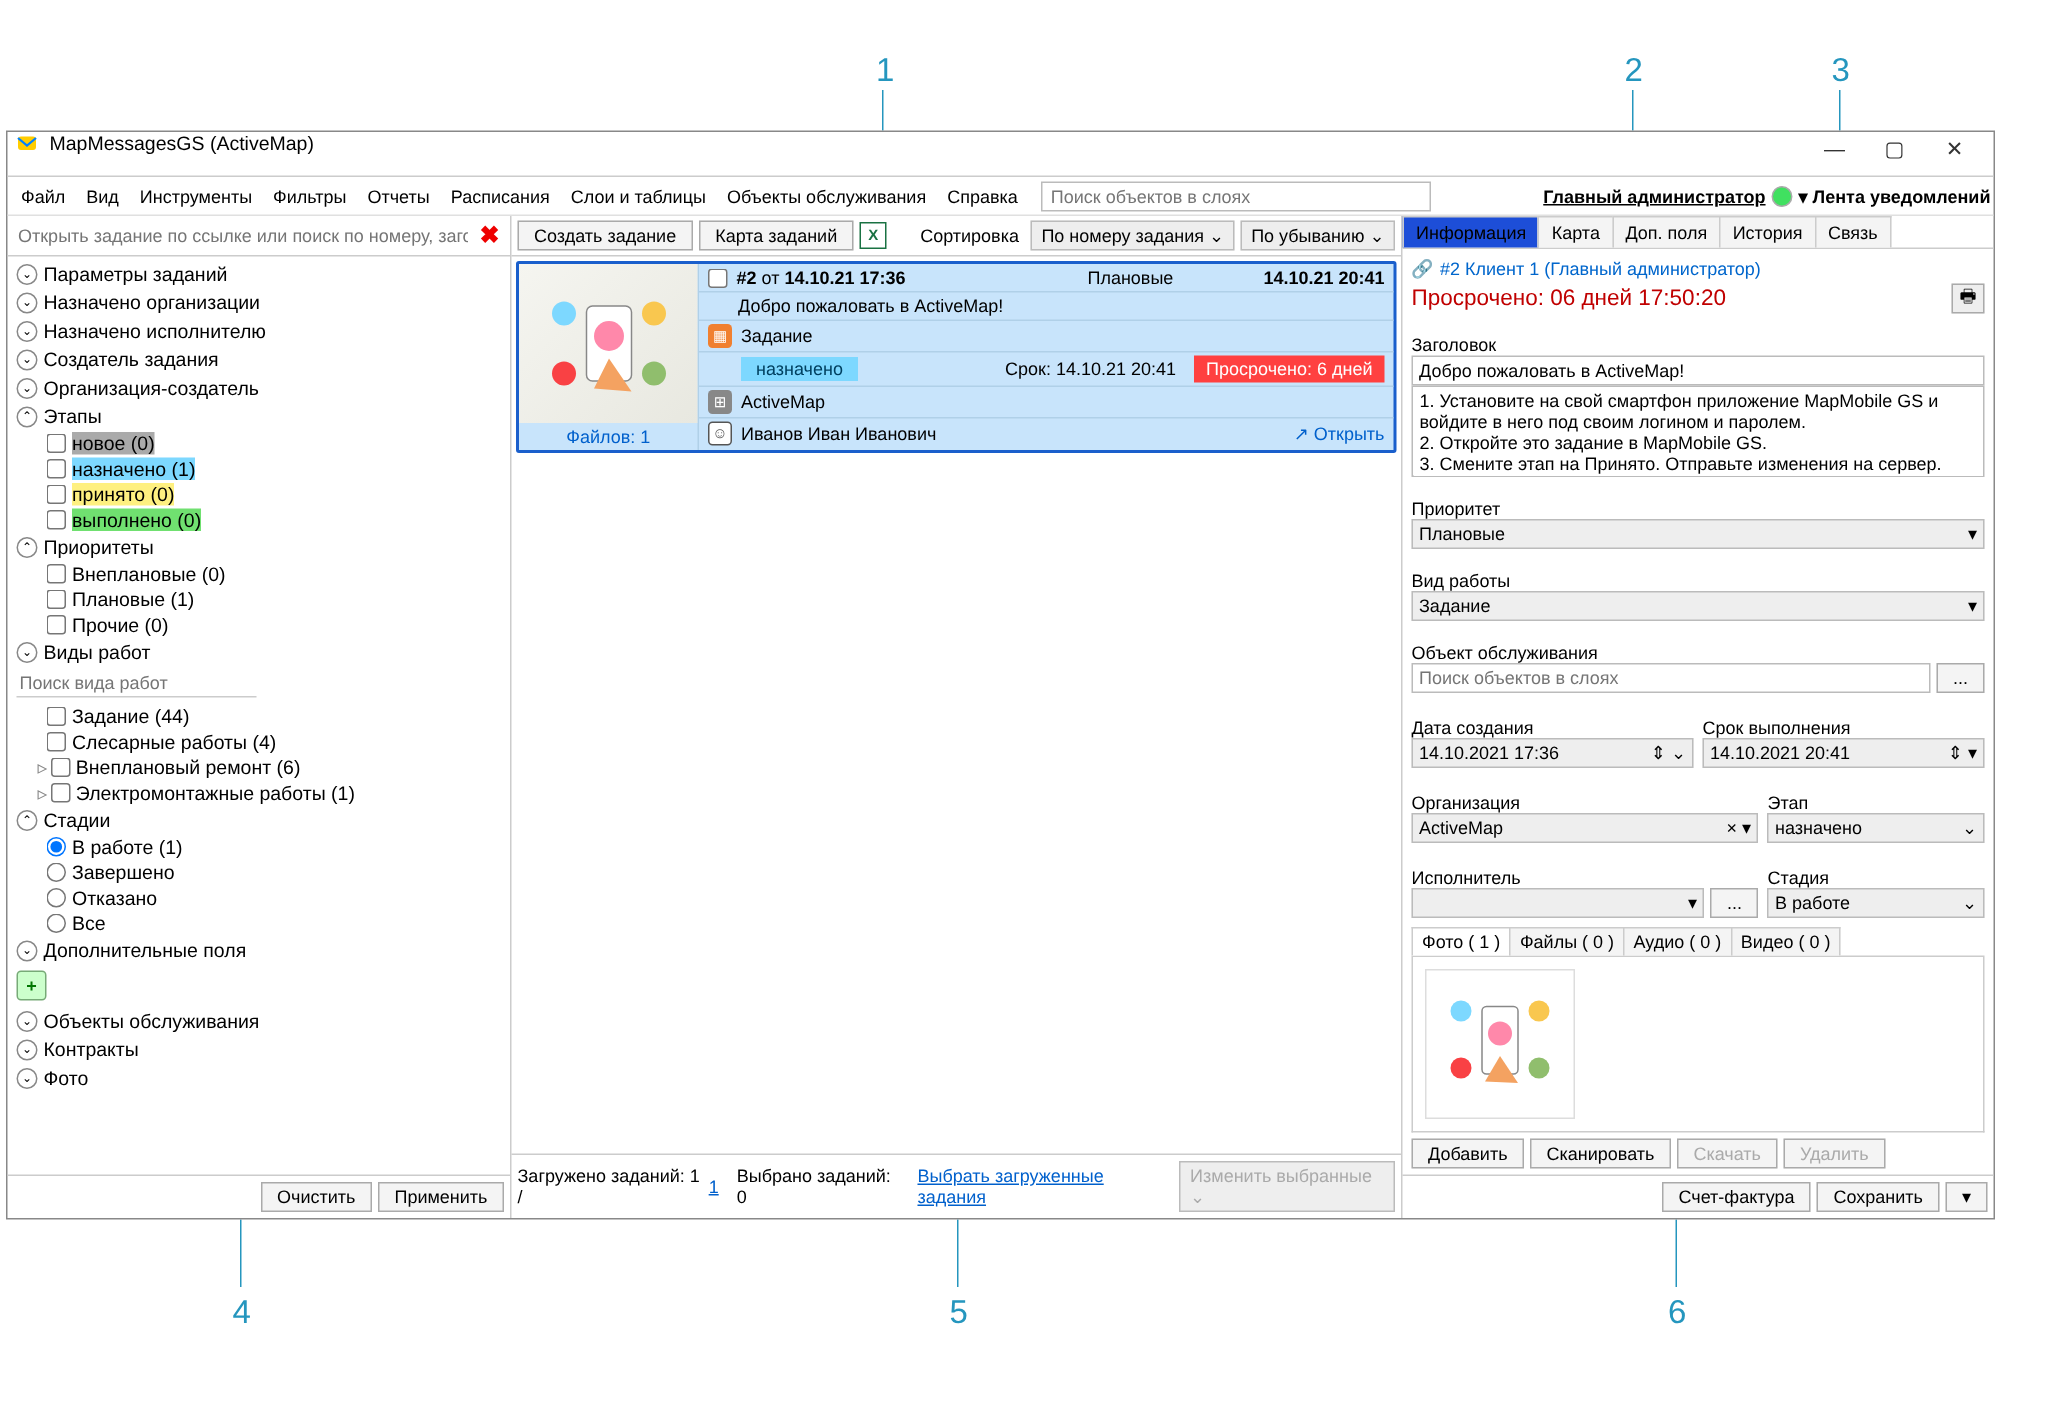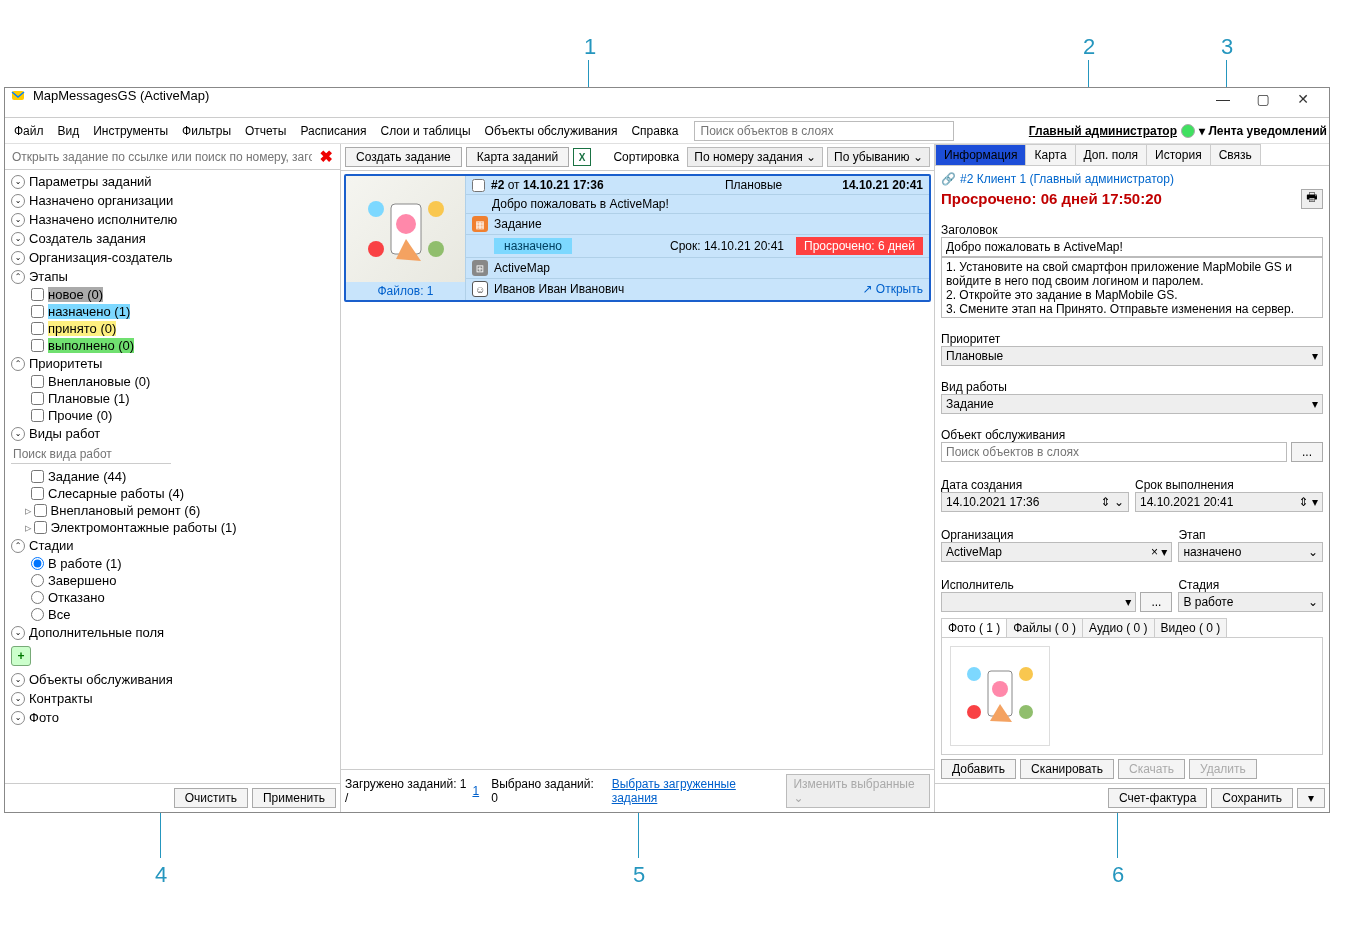--- a/index.html
+++ b/index.html
@@ -63,21 +63,21 @@
 .open-link { color: #0060cc; }
 .center .footer { display: flex; align-items: center; padding: 4px; border-top: 1px solid #ccc; gap: 4px; }
 .center .footer a { color: #0060cc; text-decoration: underline; }
 
 .details { flex: 1; display: flex; flex-direction: column; }
 .tabs { display: flex; border-bottom: 1px solid #ccc; }
 .tab { border: 1px solid #ccc; border-bottom: none; padding: 3px 8px; background: #f4f4f4; margin-right: -1px; font-size: 12px; }
 .tab.active { background: #1d4ed8; }
 .details-body { padding: 4px 6px; flex: 1; overflow: hidden; display:flex; flex-direction:column; }
 .details-body .info-link { color: #0066cc; display:flex; align-items:center; gap:4px; padding: 2px 0; }
-.details-body .overdue { color: #c00000; font-size: 15px; font-weight: bold; padding: 2px 0; }
+.details-body .overdue { color: #c00000; font-size: 15px; font-weight: normal; padding: 2px 0; }
 .details-body .label { font-size: 12px; margin-top: 14px; }
 .details-body input[type=text], .details-body .field { border: 1px solid #bbb; padding: 2px 4px; font-size: 12px; width: 100%; background: #fff; }
 .details-body .ta { height: 64px; overflow:auto; }
 .dd { border: 1px solid #bbb; background: #eee; padding: 2px 4px; font-size: 12px; display:flex; justify-content:space-between; align-items:center; }
 .field-row { display: flex; gap: 6px; margin-top: 2px; }
 .field-row > div { flex: 1; }
 .media-tabs { display: flex; margin-top: 6px; border-bottom: 1px solid #ccc; }
 .media-tab { border: 1px solid #ccc; border-bottom: none; padding: 2px 6px; font-size: 12px; background:#f4f4f4; margin-right:-1px; }
 .media-tab.active { background:#fff; }
 .media-area { border: 1px solid #ccc; border-top:none; padding: 8px; height: 118px; display:flex; align-items:center; }

